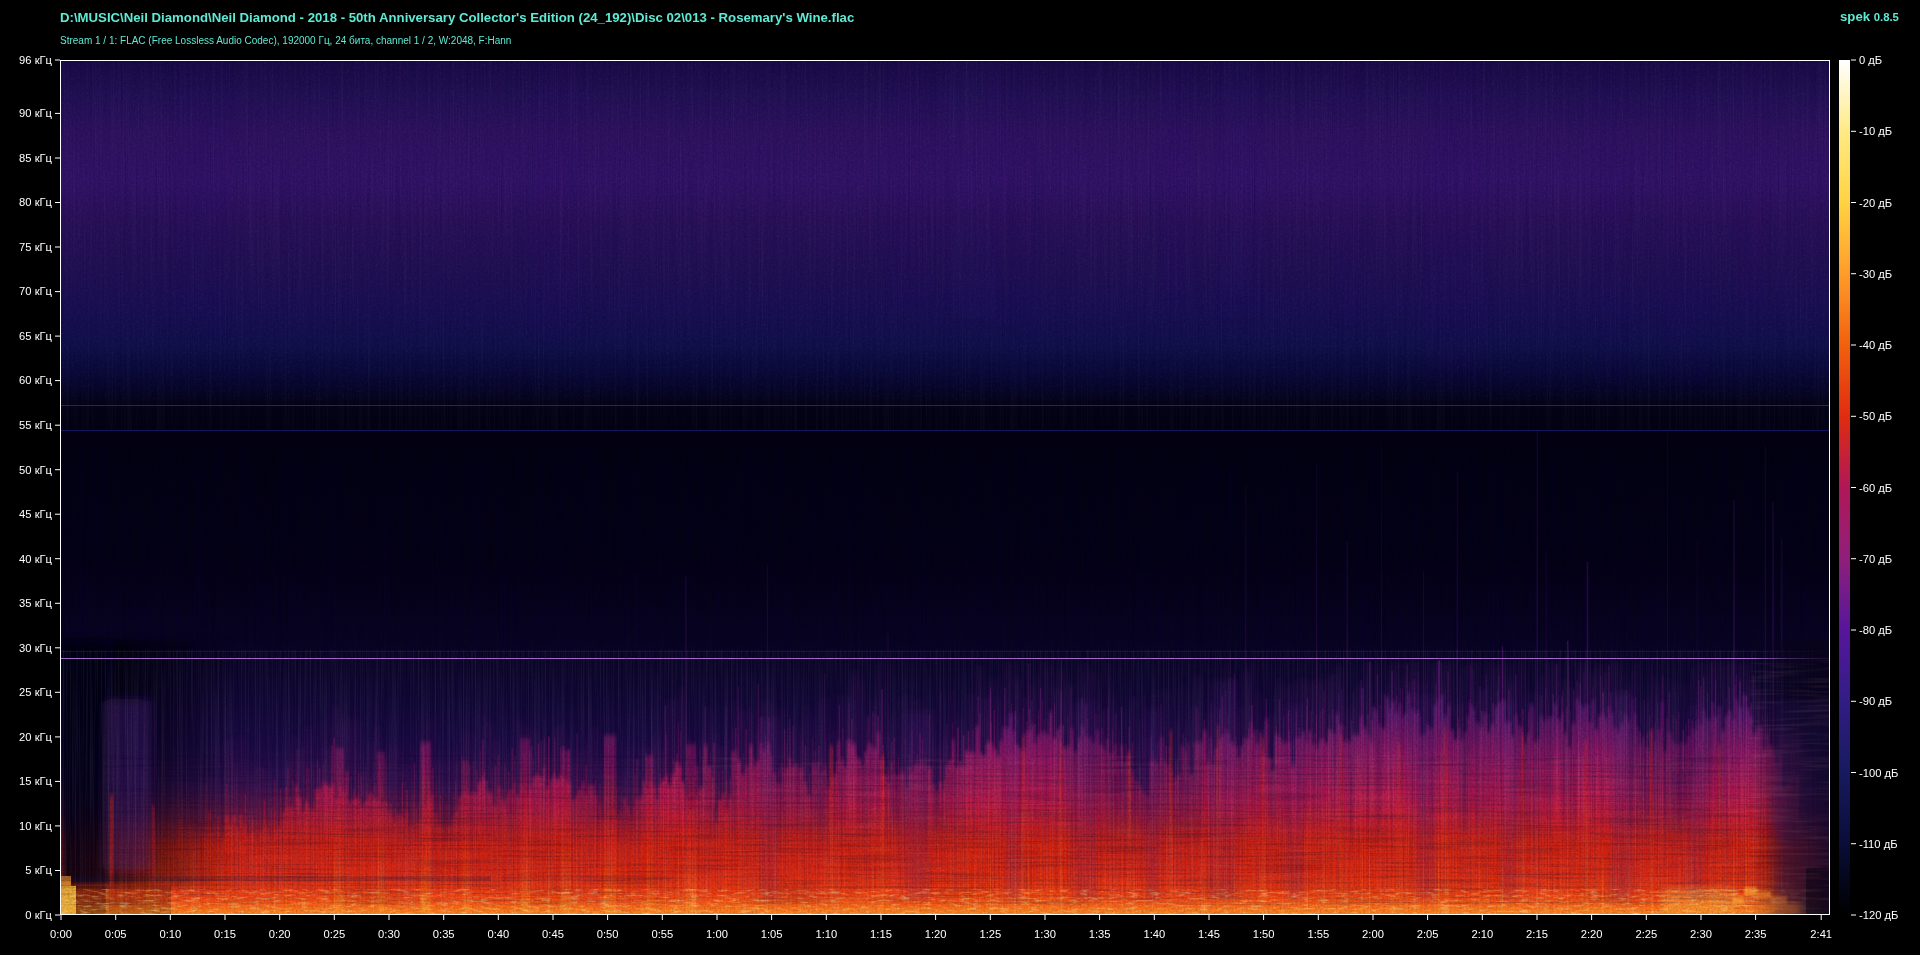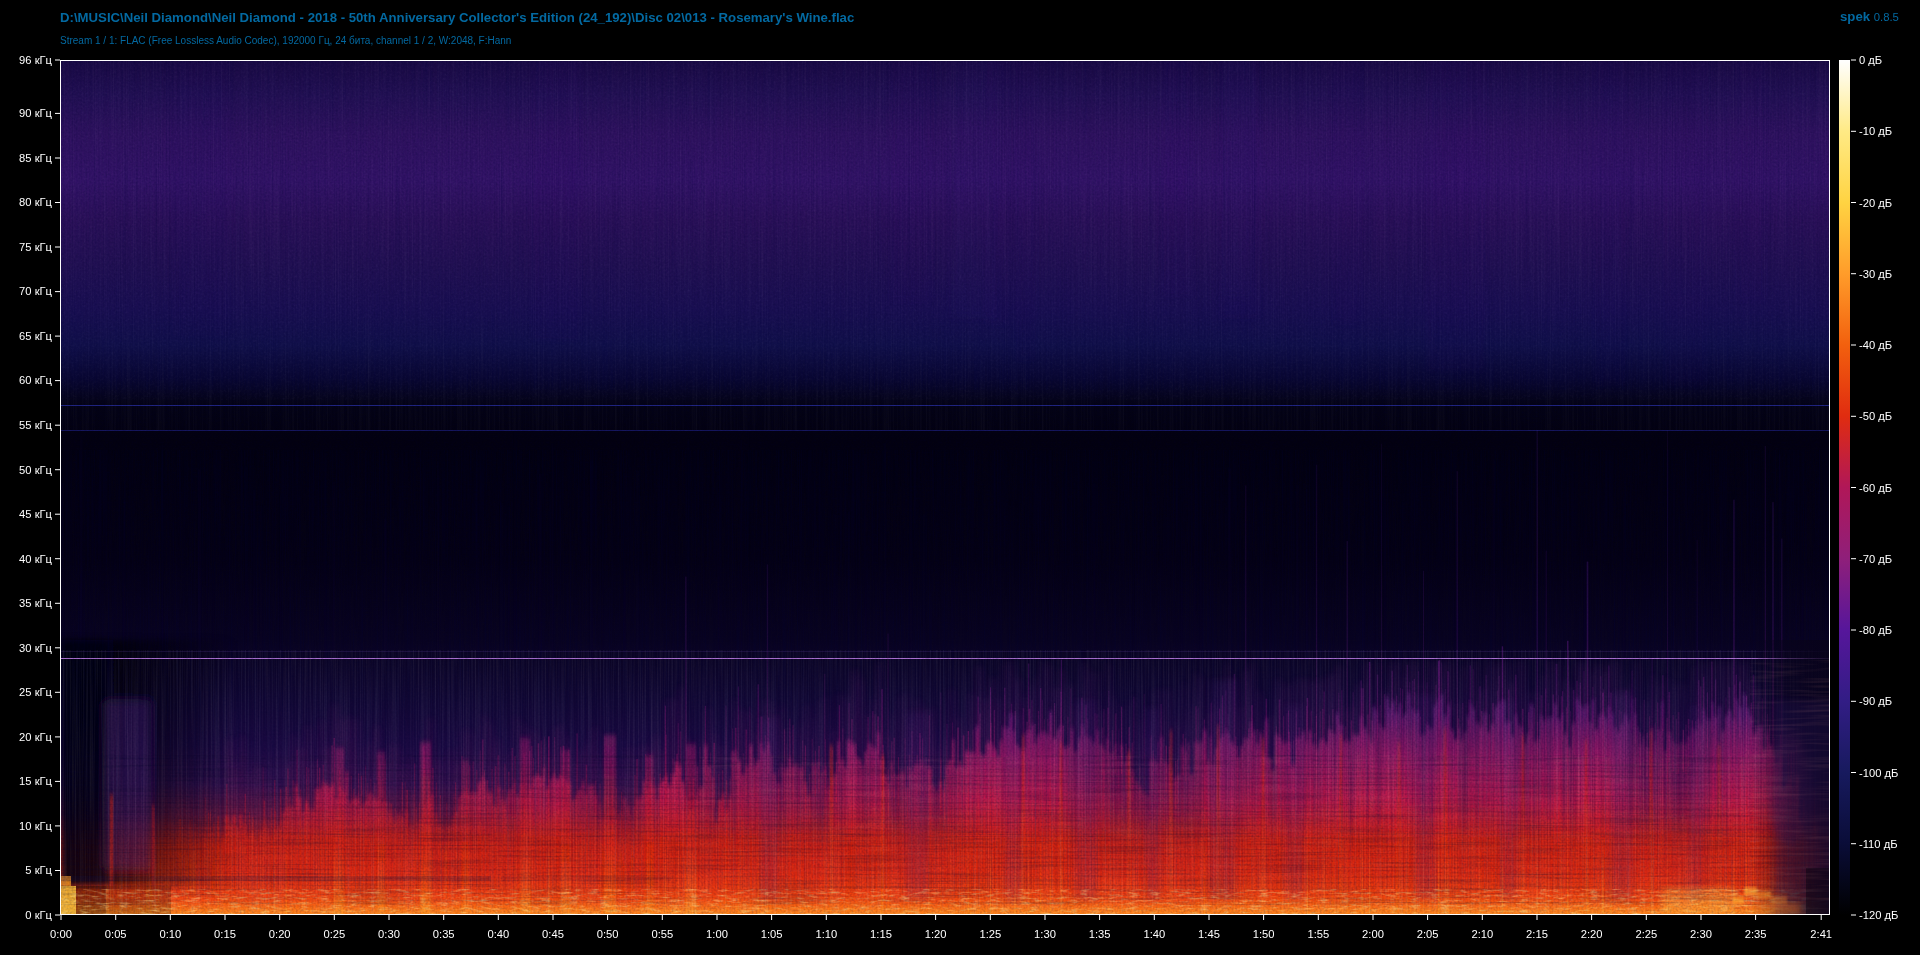--- a/index.html
+++ b/index.html
@@ -1,20 +1,20 @@
 <!DOCTYPE html>
 <html><head><meta charset="utf-8"><style>
 html,body{margin:0;padding:0;background:#000;width:1920px;height:955px;overflow:hidden}
 body{font-family:"Liberation Sans",sans-serif;-webkit-font-smoothing:antialiased}
-.abs{position:absolute;color:#0369a1;white-space:pre}
+.abs{position:absolute;color:#5eead4;white-space:pre}
 .al{font:11.2px "Liberation Sans",sans-serif;fill:#fff}
 </style></head><body>
 <div class="abs" style="left:60px;top:10px;font-size:13.2px;font-weight:bold">D:\MUSIC\Neil Diamond\Neil Diamond - 2018 - 50th Anniversary Collector's Edition (24_192)\Disc 02\013 - Rosemary's Wine.flac</div>
 <div class="abs" style="left:60px;top:34.5px;font-size:10px">Stream 1 / 1: FLAC (Free Lossless Audio Codec), 192000 Гц, 24 бита, channel 1 / 2, W:2048, F:Hann</div>
-<div class="abs" style="left:1840px;top:9px;font-size:13.2px;font-weight:bold">spek <span style="font-weight:normal;font-size:11.3px">0.8.5</span></div>
+<div class="abs" style="left:1840px;top:9px;font-size:13.2px;font-weight:bold">spek <span style="font-weight:bold;font-size:11.3px">0.8.5</span></div>
 <svg style="position:absolute;left:0;top:0" width="1920" height="955" xmlns="http://www.w3.org/2000/svg">
     <defs>
       <linearGradient id="gb" gradientUnits="userSpaceOnUse" x1="0" y1="60" x2="0" y2="915">
         <stop offset="0.0000" stop-color="#1a0a44"></stop>
         <stop offset="0.0409" stop-color="#231054"></stop>
         <stop offset="0.0877" stop-color="#301260"></stop>
         <stop offset="0.1404" stop-color="#331367"></stop>
         <stop offset="0.1871" stop-color="#2b1059"></stop>
         <stop offset="0.2398" stop-color="#221053"></stop>
         <stop offset="0.2901" stop-color="#1a0f52"></stop>

